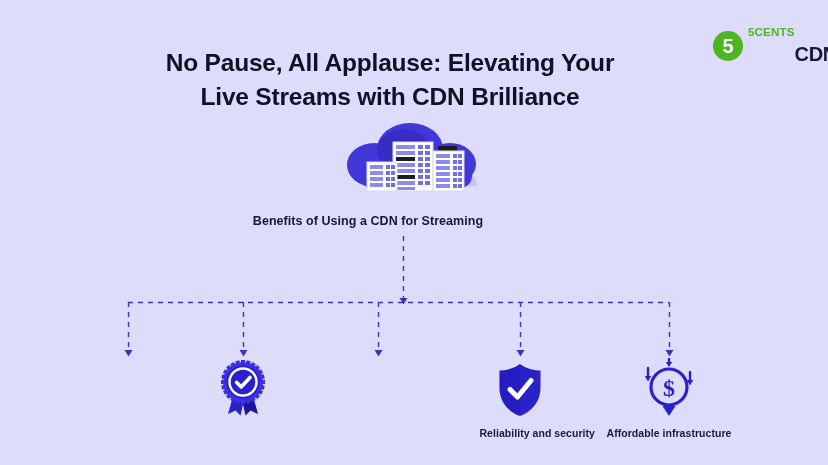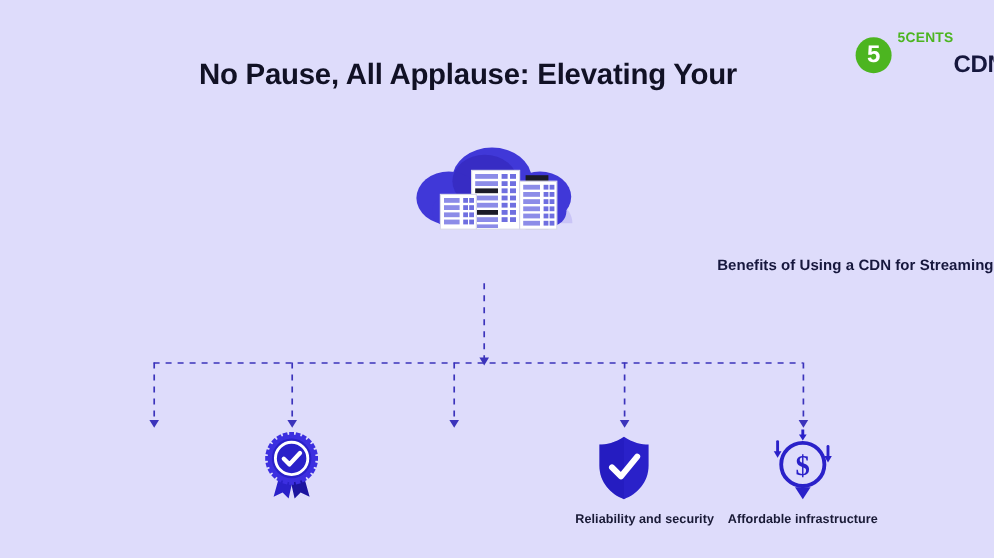--- a/index.html
+++ b/index.html
@@ -30,21 +30,21 @@
     text-align:center;color:#111125;font-weight:bold;
     font-size:24.5px;line-height:34px;letter-spacing:-.2px;margin-left:36px;
   }
   #title .ln{display:block;}
 
   
   #cloud-wrap{position:absolute;left:338px;top:118px;width:152px;height:82px;}
   #cloud-wrap svg{display:block;}
 
   #subtitle{
-    position:absolute;left:0;top:214px;width:828px;text-align:right;
+    position:absolute;left:0;top:214px;width:736px;text-align:center;
     color:#16173d;font-weight:bold;font-size:12.5px;letter-spacing:.05px;
   }
 
   
   #connectors{position:absolute;left:0;top:0;width:828px;height:465px;pointer-events:none;}
 
   
   .item{position:absolute;width:150px;text-align:center;top:358px;}
   .item .glyph{height:60px;display:flex;align-items:flex-end;justify-content:center;}
   .item .cap{
@@ -66,20 +66,21 @@
       <span>5</span>
     </div>
     <div id="logo-word">
       <span id="logo-top">5CENTS</span>
       <span id="logo-bottom">CDN</span>
     </div>
   </div>
 
   <h1 id="title">
     <span class="ln">No Pause, All Applause: Elevating Your</span>
+    <span class="ln">Live Streams with CDN Brilliance</span>
   </h1>
 
   <div id="cloud-wrap">
     <svg width="152" height="82" viewBox="0 0 152 82" xmlns="http://www.w3.org/2000/svg">
 
       <path d="M96 30c16 0 30 9 33 22 6 3 10 9 10 16H70V46c0-9 11-16 26-16z" fill="#c9c4f6"></path>
 
       <g fill="#4038d8">
         <ellipse cx="72" cy="31" rx="33" ry="26"></ellipse>
         <ellipse cx="36" cy="47" rx="27" ry="22"></ellipse>

